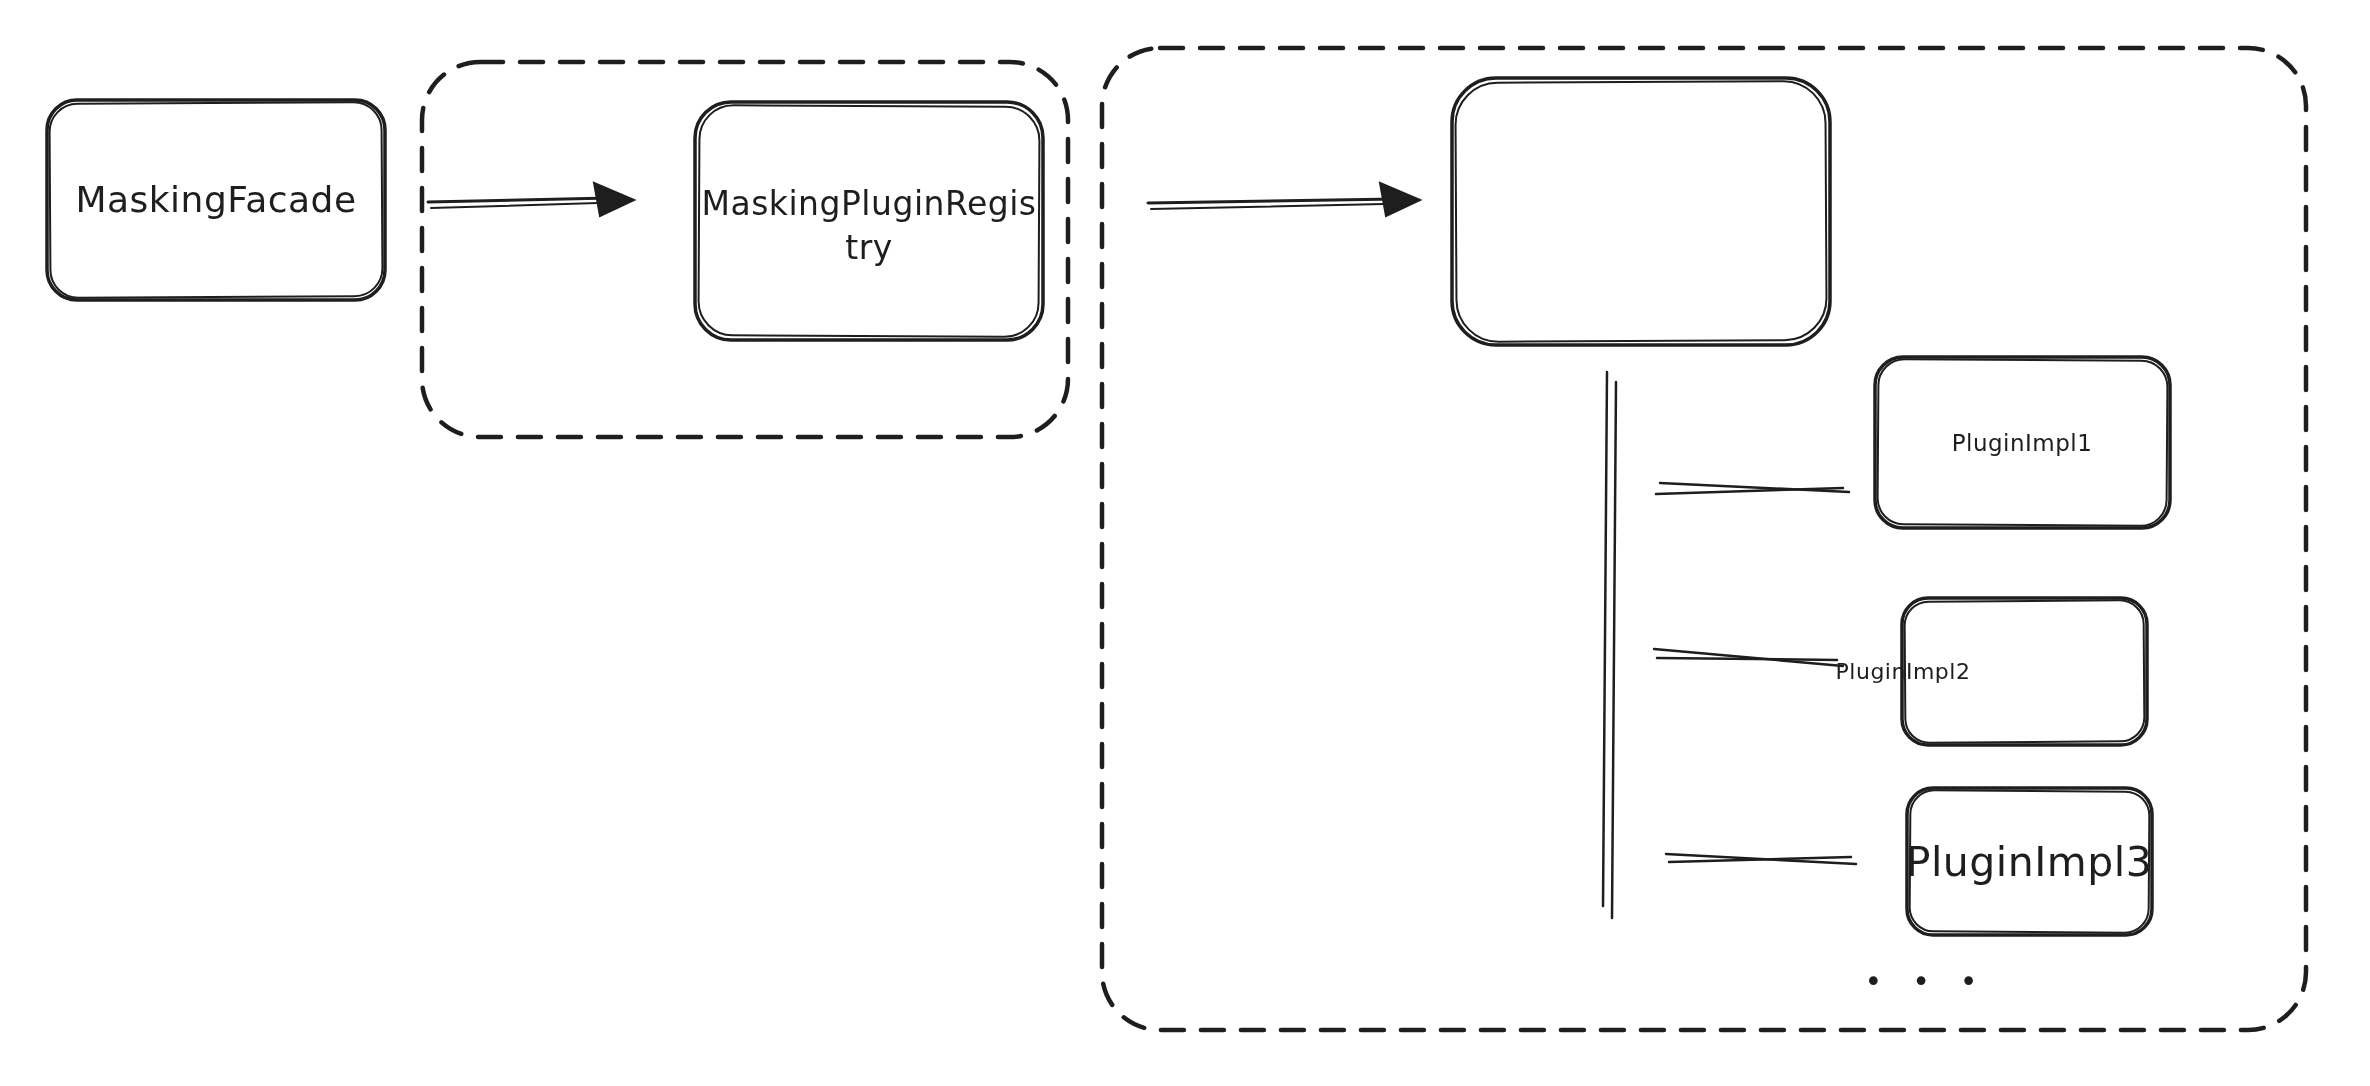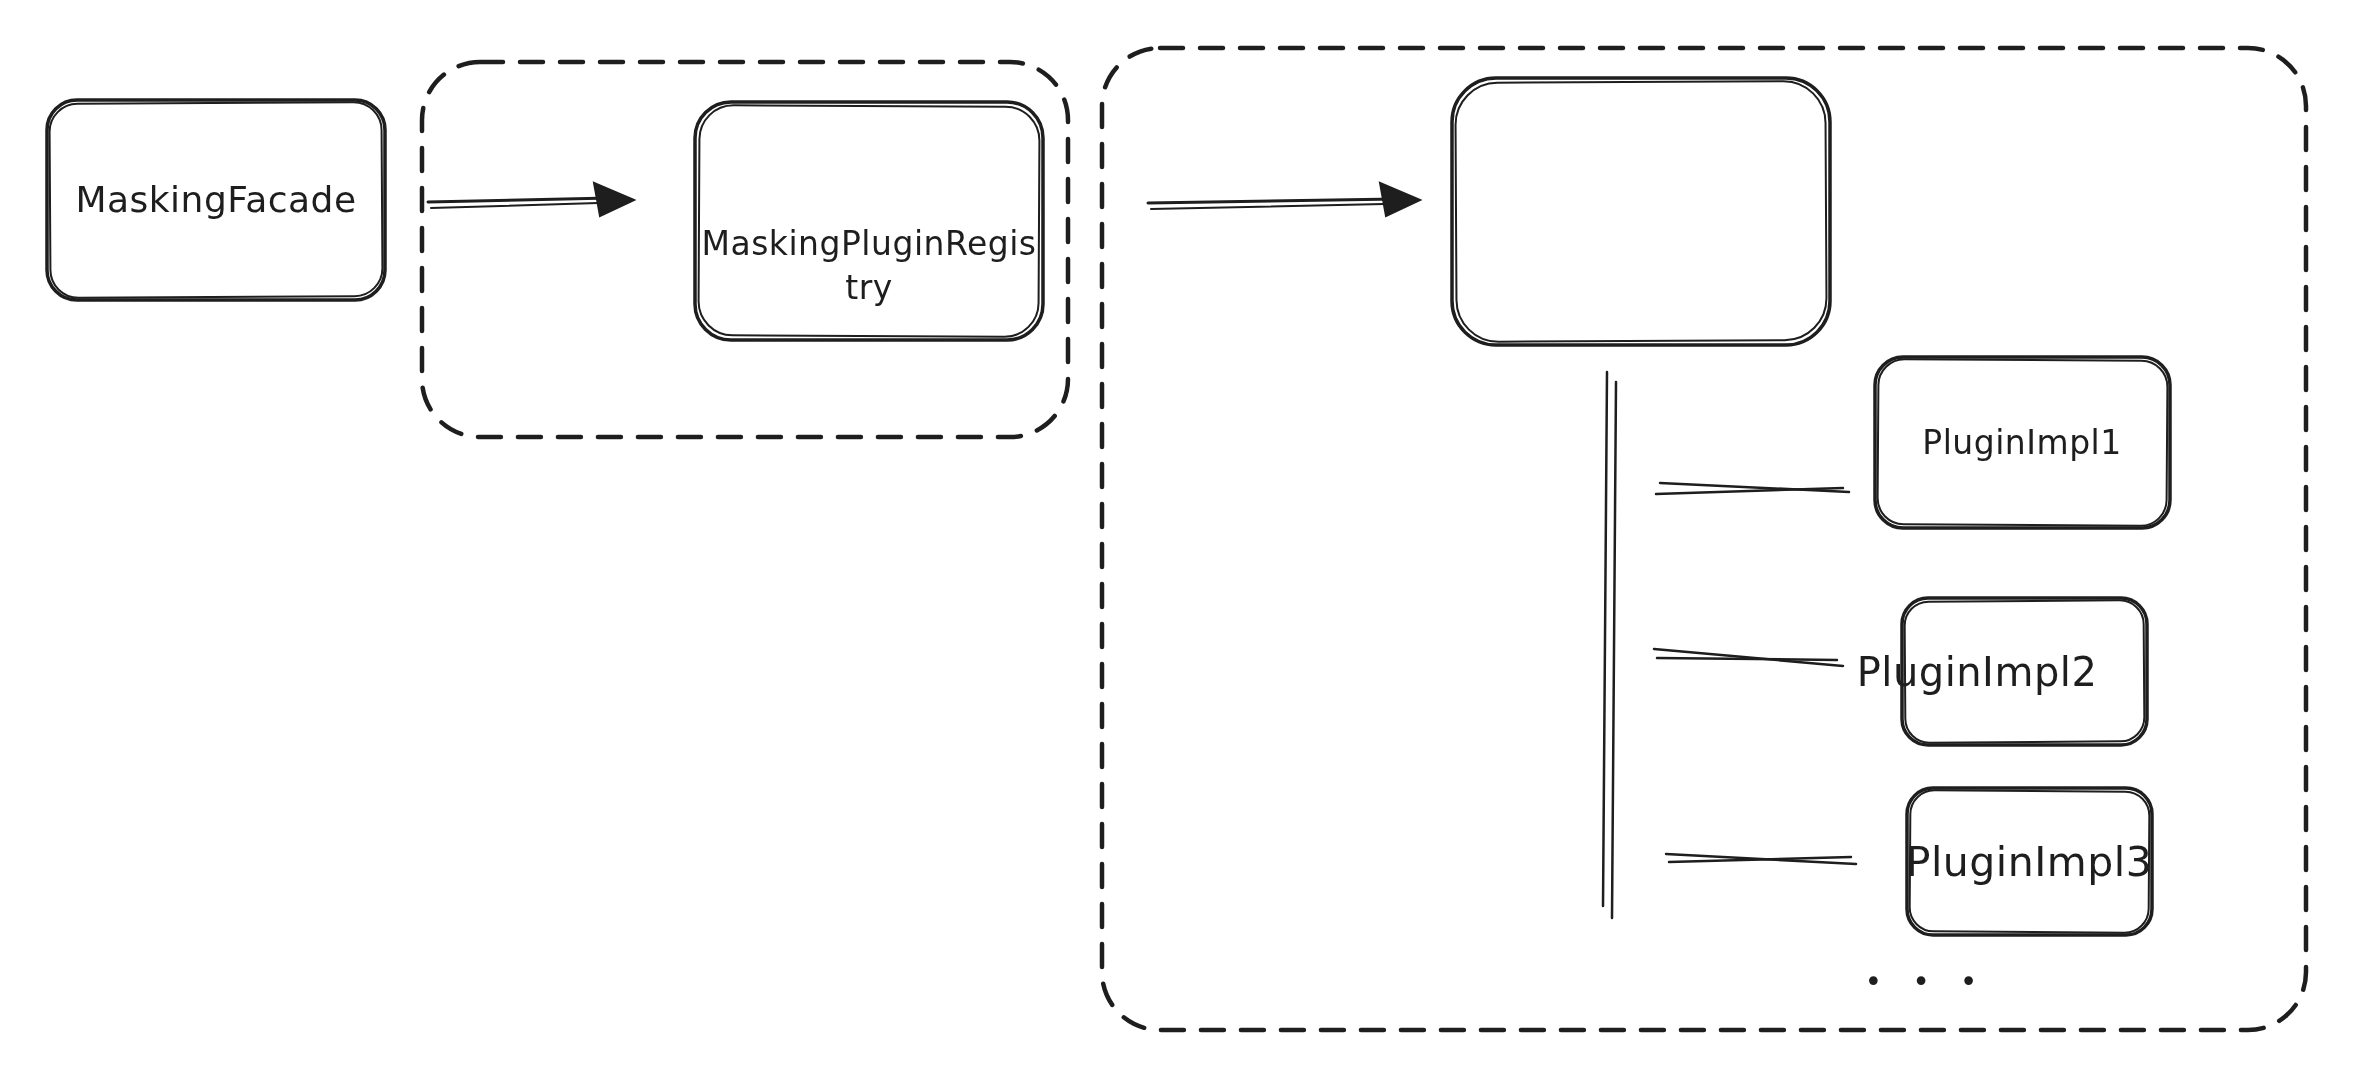--- a/index.html
+++ b/index.html
@@ -28,24 +28,24 @@
   .label {
     position: absolute;
     transform: translate(-50%, -50%);
     text-align: center;
     white-space: pre-line;
     color: #1e1e1e;
     line-height: 1.32;
     letter-spacing: 0.5px;
   }
   .lbl-facade   { left: 216px;  top: 200px; font-size: 36px; }
-  .lbl-registry { left: 869px;  top: 226px; font-size: 33px; margin-top: 40px; }
+  .lbl-registry { left: 869px;  top: 226px; font-size: 33px; }
   .lbl-plugin   { left: 1641px; top: 213px; font-size: 34px; }
-  .lbl-impl1    { left: 2022px; top: 443px; font-size: 33px; }
-  .lbl-impl2    { left: 1977px; top: 672px; font-size: 40px; }
+  .lbl-impl1    { left: 2022px; top: 443px; font-size: 23px; }
+  .lbl-impl2    { left: 1903px; top: 672px; font-size: 22px; }
   .lbl-impl3    { left: 2029px; top: 862px; font-size: 41px; }
   .lbl-dots     { left: 1936px; top: 982px; font-size: 30px; letter-spacing: 30px; white-space: nowrap; }
 </style>
 </head>
 <body>
 
 <div class="canvas">
 
   <svg viewBox="0 0 2370 1086">
 

